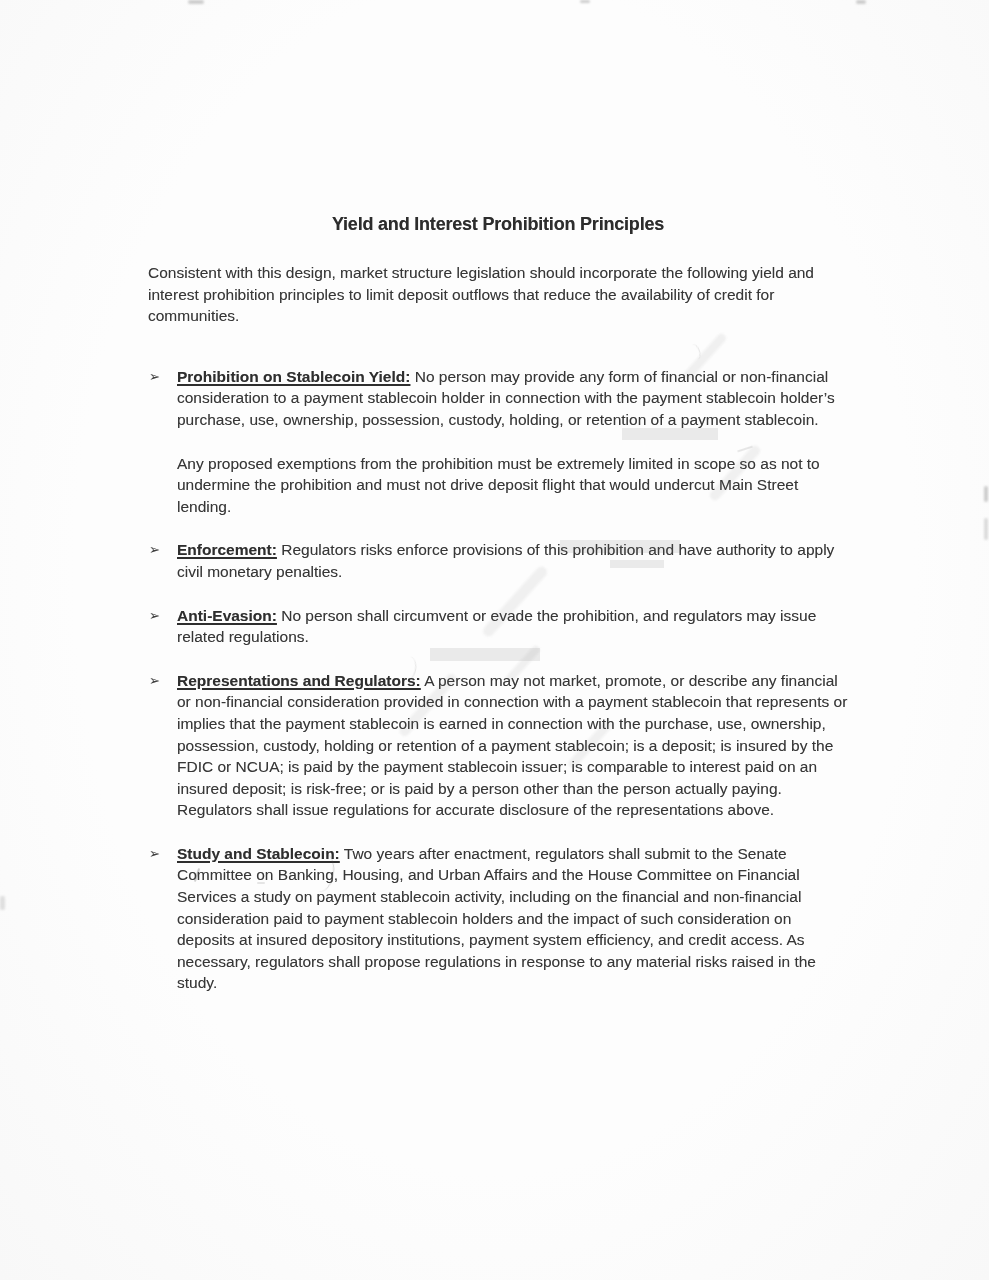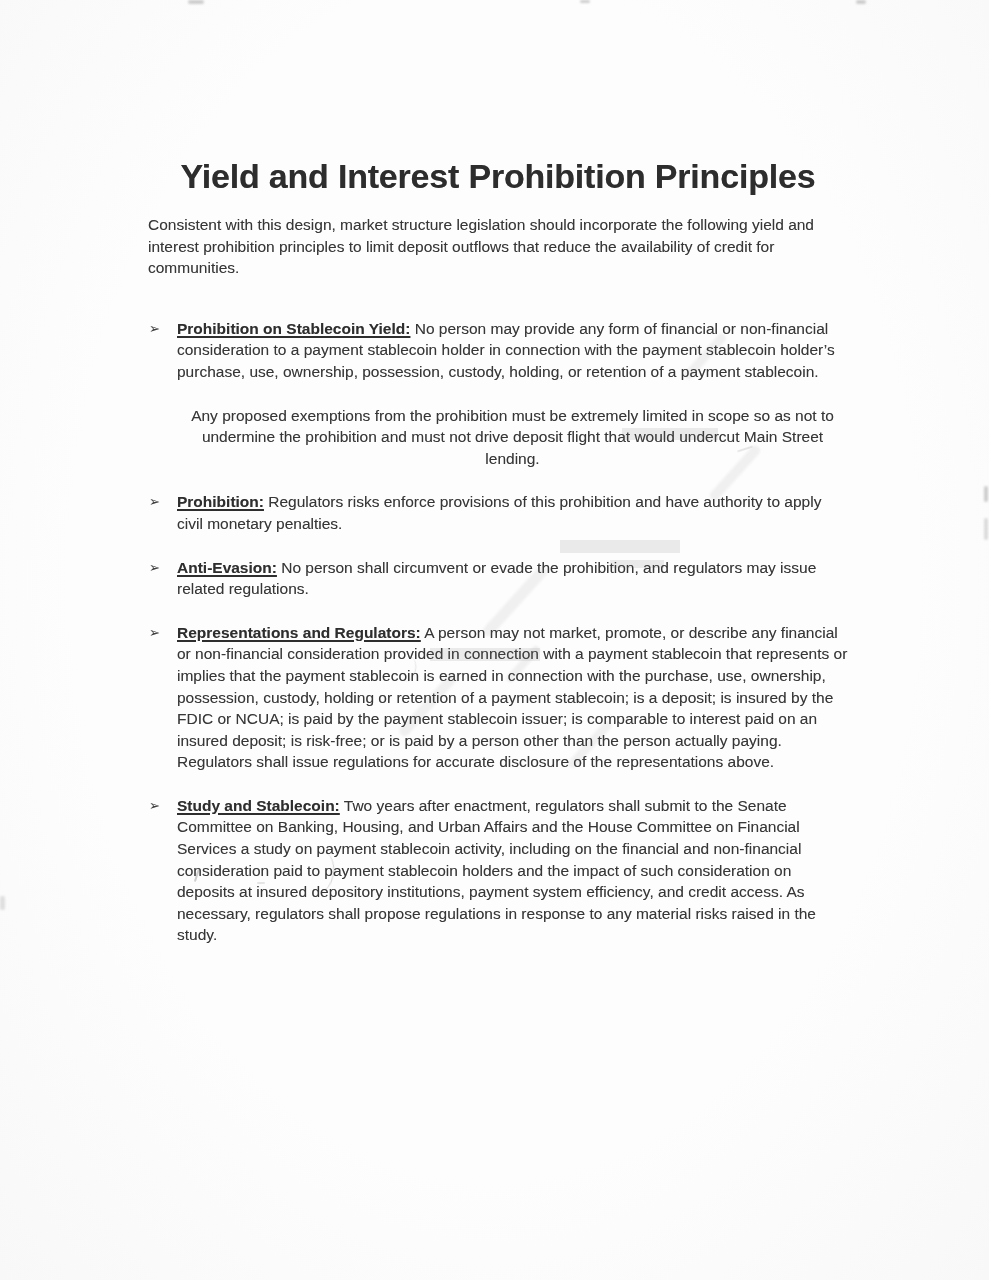--- a/index.html
+++ b/index.html
@@ -27,28 +27,29 @@
     position: absolute;
     left: 148px;
     top: 158px;
     width: 700px;
     font-size: 15.5px;
     line-height: 21.6px;
     text-shadow: 0 0 0.5px rgba(55,55,55,0.35);
   }
 
   .doc-title {
-    font-size: 34px;
+    font-size: 18px;
     line-height: 36px;
     font-weight: bold;
     color: #2d2d2d;
     text-align: center;
     letter-spacing: -0.2px;
     margin-bottom: 20px;
     text-shadow: 0 0 0.6px rgba(40,40,40,0.5);
+    margin-top: 48px;
   }
 
   .para { margin-bottom: 23px; }
 
   .bullet-list { list-style: none; }
 
   .bullet-item {
     position: relative;
     padding-left: 29px;
     margin-bottom: 22px;
@@ -66,21 +67,21 @@
 
   .b-head {
     font-weight: bold;
     color: #2e2e2e;
     text-decoration: underline;
     text-underline-offset: 2px;
     text-decoration-thickness: 1.5px;
     text-align: center;
   }
 
-  .continuation { margin-top: 22px; text-align: center; }
+  .continuation { margin-top: 22px; }
 
   
   .artifact { position: absolute; pointer-events: none; }
 
   .smudge {
     background: rgba(110,110,110,0.09);
     border-radius: 8px;
     transform: rotate(-48deg);
     filter: blur(1px);
   }
@@ -122,21 +123,21 @@
 
       <li class="bullet-item">
         <span class="bullet-arrow">➢</span>
         <span class="b-head">Prohibition on Stablecoin Yield:</span>
         <span>No person may provide any form of financial or non-financial consideration to a payment stablecoin holder in connection with the payment stablecoin holder’s purchase, use, ownership, possession, custody, holding, or retention of a payment stablecoin.</span>
         <p class="continuation">Any proposed exemptions from the prohibition must be extremely limited in scope so as not to undermine the prohibition and must not drive deposit flight that would undercut Main Street lending.</p>
       </li>
 
       <li class="bullet-item">
         <span class="bullet-arrow">➢</span>
-        <span class="b-head">Prohibition:</span>
+        <span class="b-head">Enforcement:</span>
         <span>Regulators risks enforce provisions of this prohibition and have authority to apply civil monetary penalties.</span>
       </li>
 
       <li class="bullet-item">
         <span class="bullet-arrow">➢</span>
         <span class="b-head">Anti-Evasion:</span>
         <span>No person shall circumvent or evade the prohibition, and regulators may issue related regulations.</span>
       </li>
 
       <li class="bullet-item">

